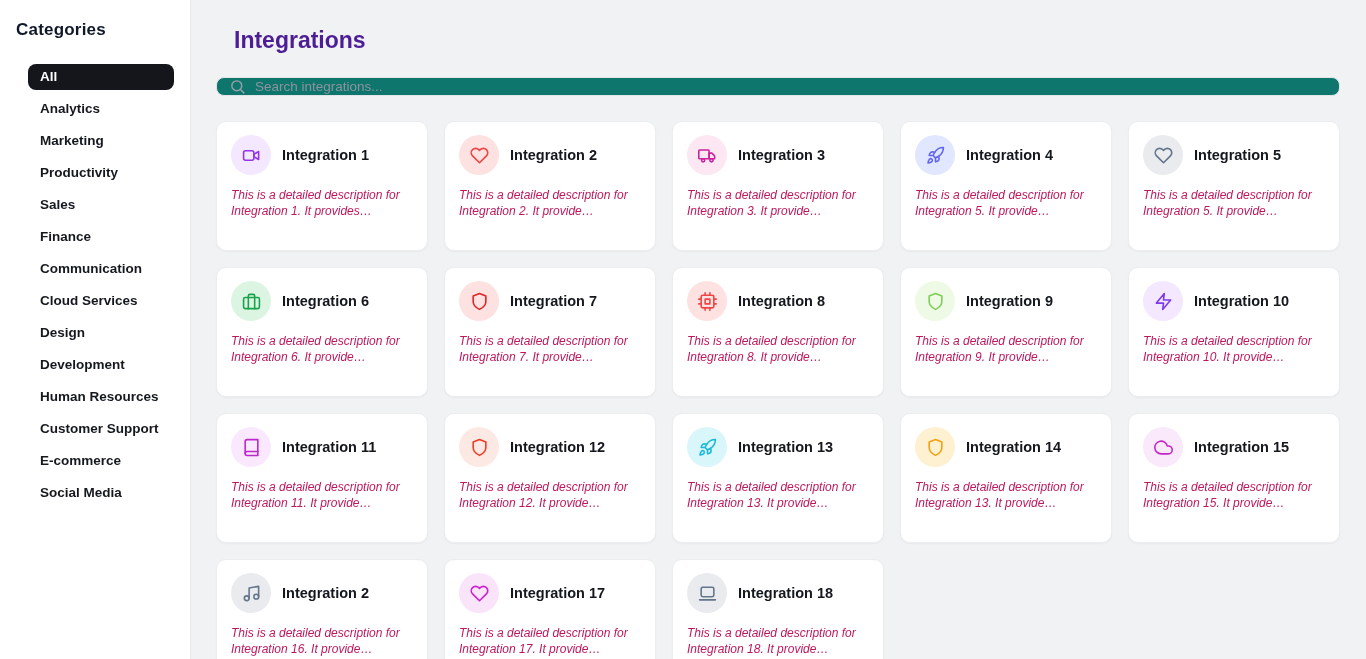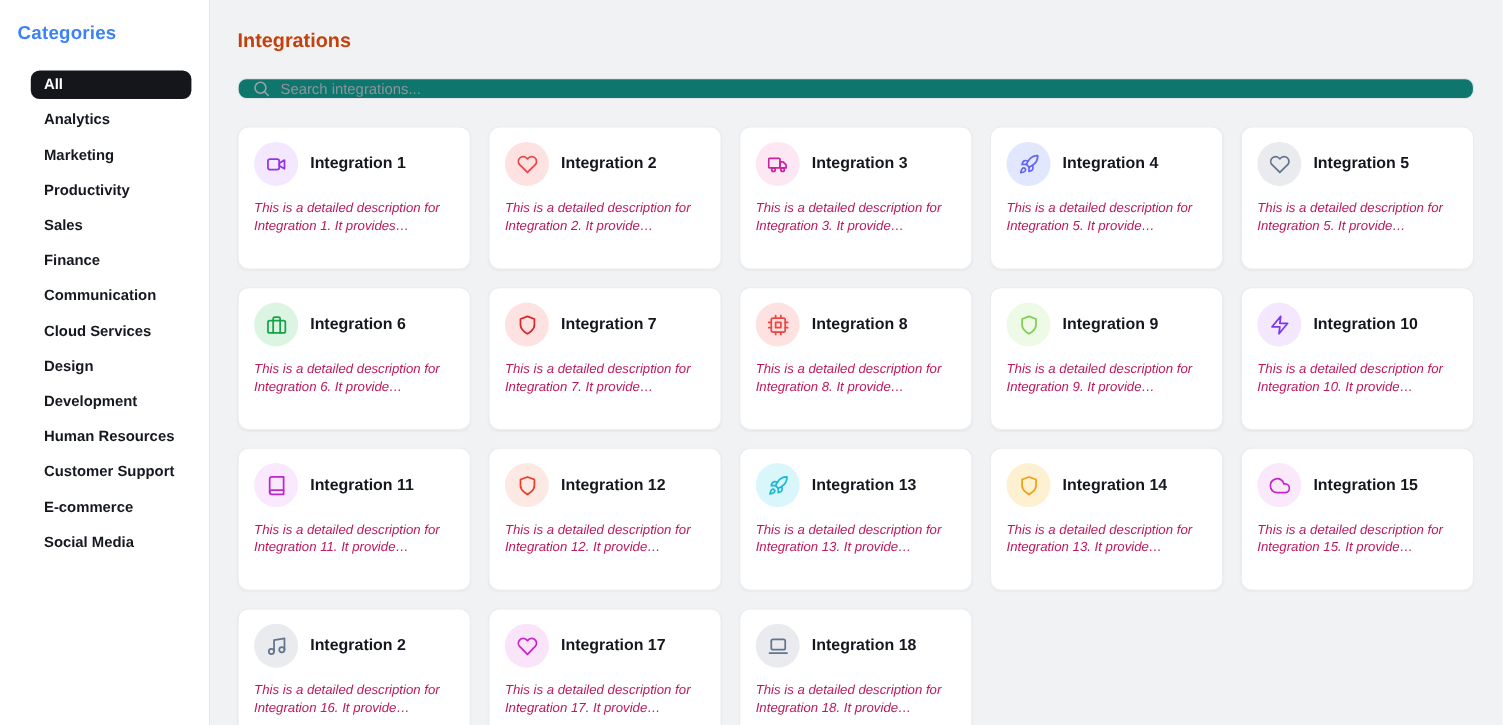--- a/index.html
+++ b/index.html
@@ -13,39 +13,39 @@
 
   
   .sidebar {
     width:191px; min-width:191px; height:100%;
     background:#ffffff;
     border-right:1px solid #e7e8ea;
     padding:16px 0 0 0;
   }
   .sidebar h2 {
     font-size:17px; font-weight:700; letter-spacing:.2px;
-    padding:4px 16px 0 16px; color:#3b82f6;
+    padding:4px 16px 0 16px; color:#0f172a;
   }
   .side-list { margin-top:24px; }
   .side-item {
     margin:0 16px 6px 28px;
     padding:5px 12px;
     font-size:13.5px; font-weight:600; color:#15181e;
     border-radius:8px; cursor:pointer; line-height:16px;
     white-space:nowrap;
   }
   .side-item.selected { background:#14161c; color:#ffffff; }
 
   
   .main {
     flex:1; background:#f1f2f4;
     padding:24px 26px 0 25px;
     display:flex; flex-direction:column;
   }
-  .main h1 { font-size:18px; font-weight:700; color:#c2410c; margin-top:3px; }
+  .main h1 { font-size:23px; font-weight:700; color:#4c1d95; margin-top:3px;margin-left:18px; }
 
   .search {
     margin-top:23px; height:38px;
     background:#0f766e; border:1px solid #e3e5e8; border-radius:8px;
     display:flex; align-items:center; padding:0 12px; gap:9px;
   }
   .sicon { display:flex; color:#9aa1ab; }
   .search input {
     flex:1; border:none; outline:none; background:transparent;
     font-family:"Liberation Sans", sans-serif;

